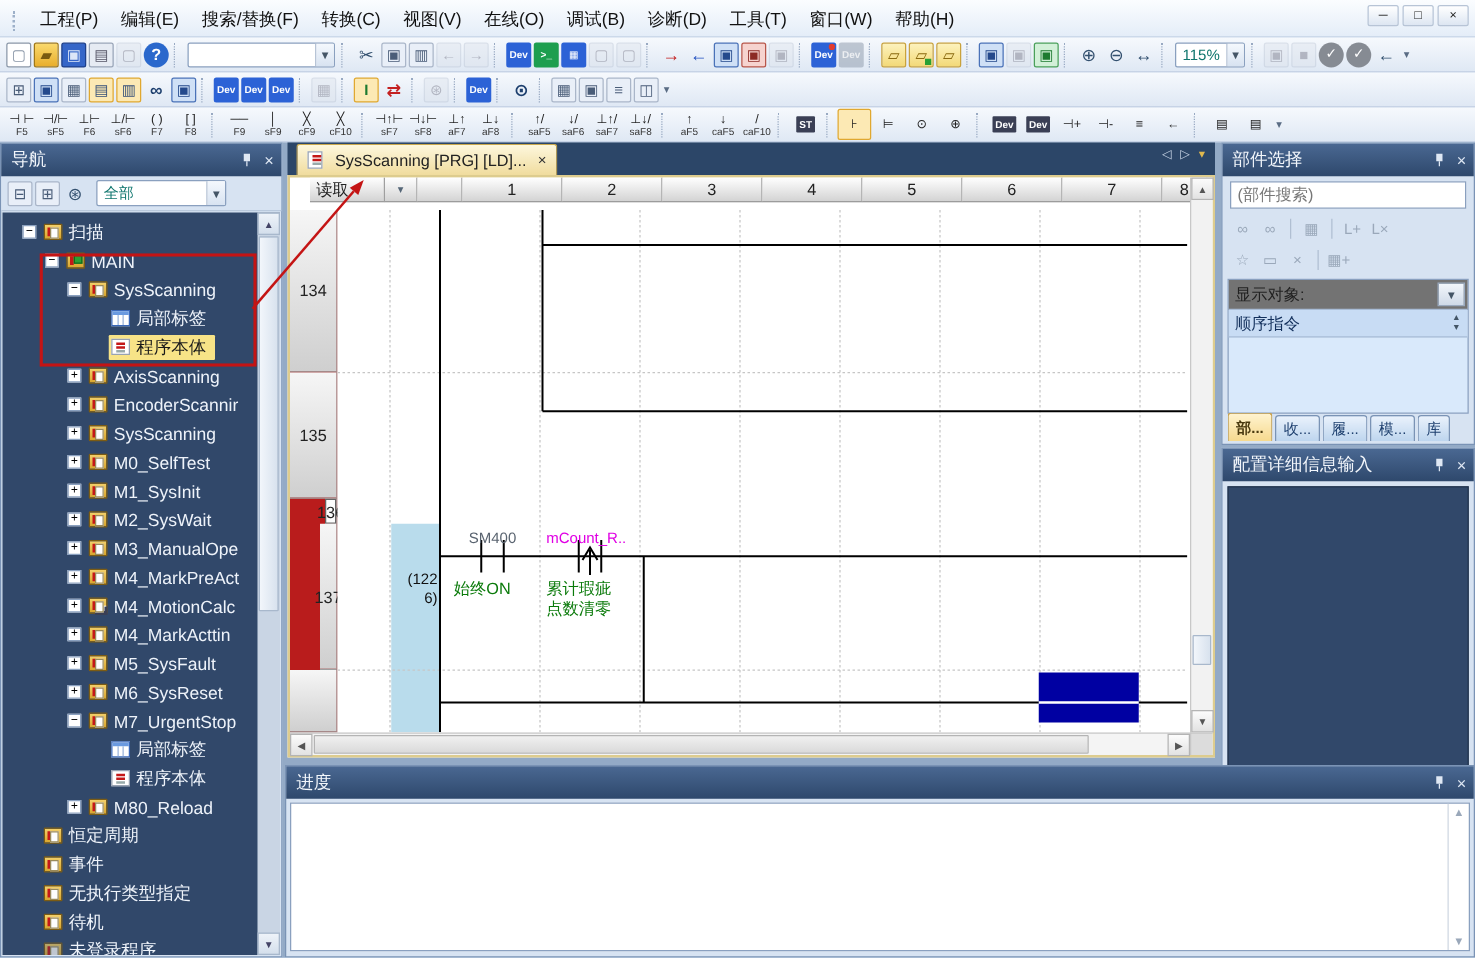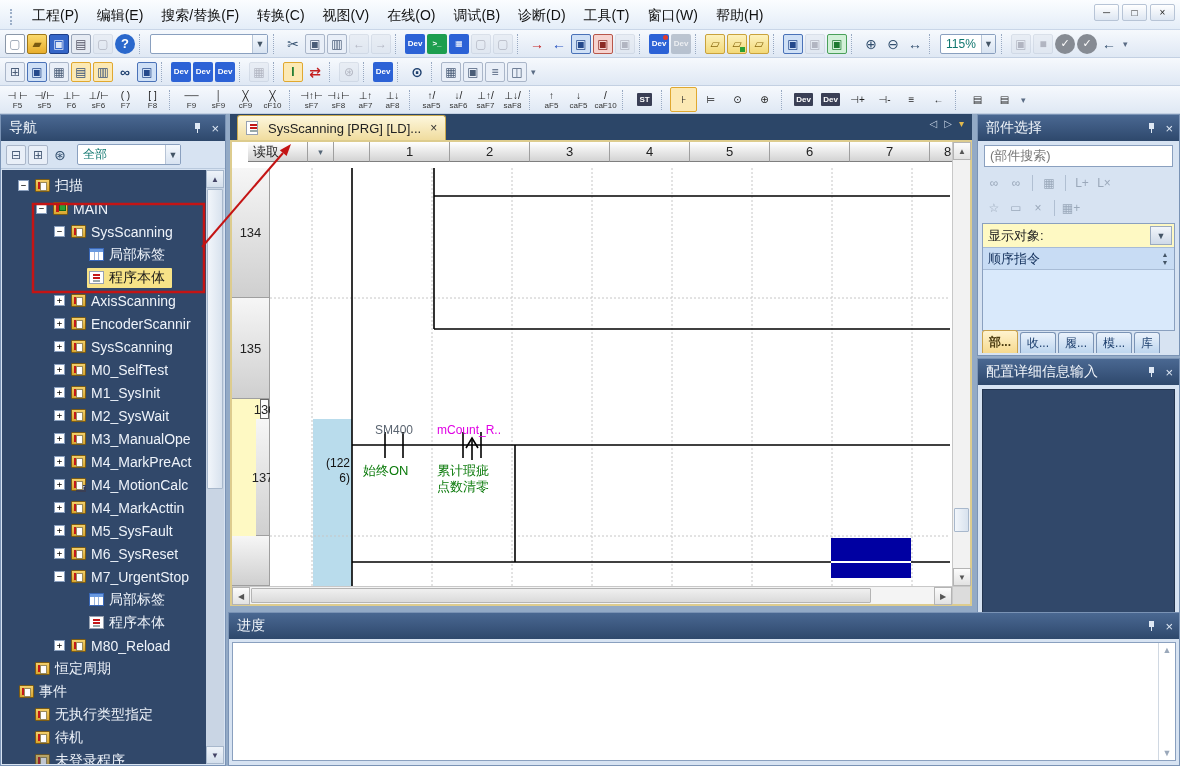--- a/index.html
+++ b/index.html
@@ -102,21 +102,21 @@
 #tabbar{height:26px;background:#2c4668;display:flex;align-items:flex-end;position:relative}
 #tab-active{margin-left:7px;height:25px;display:flex;align-items:center;gap:5px;padding:0 8px;background:linear-gradient(#fdf7dd,#f0dc9e);border:1px solid #caa94e;border-bottom:none;border-radius:3px 3px 0 0;font-size:13px;color:#222;white-space:nowrap}
 #tab-active .ti{width:12px;height:14px}
 #tab-close{font-size:12px;color:#333;margin-left:4px}
 #tabnav{position:absolute;right:8px;top:4px;display:flex;gap:7px;align-items:center;color:#c3d0e2;font-size:10px}
 #tabnav .gold{color:#e0b84e}
 #ladframe{position:absolute;left:0;right:0;top:26px;bottom:0;background:#fff;border:2px solid #ddcc8e}
 #lheader{position:absolute;left:16px;top:0;width:718px;height:20px;display:flex;overflow:hidden}
 .hcell{background:linear-gradient(#ffffff,#d3d3d3);border-right:1px solid #9f9f9f;border-bottom:1px solid #7f7f7f;font-size:13px;display:flex;align-items:center;justify-content:center;color:#222;flex:none}
 .hcell.mode{justify-content:flex-start;padding-left:5px}
-#lgutter{position:absolute;left:0;top:26px;width:38px;bottom:18px;border-right:1px solid #9f9f9f;background:#fef9c3}
+#lgutter{position:absolute;left:0;top:26px;width:38px;bottom:18px;border-right:1px solid #9f9f9f;background:#b91c1c}
 .gcell{background:linear-gradient(#f6f6f6,#cfcfcf);border-bottom:1px solid #9f9f9f;display:flex;align-items:center;justify-content:center;font-size:13px;color:#222}
 .gcell.cur{background:#fdfdfd;border:1px solid #666}
 #lbody{position:absolute;left:38px;top:26px;width:680px;height:418px;overflow:hidden;background:#fff}
 #lbody svg{position:absolute;left:0;top:0}
 .ltext{position:absolute;line-height:1.2;white-space:nowrap}
 #rung-comment{position:absolute;left:4px;top:231px;width:676px;height:20px;background:#a9f5e7;border-top:1px dotted #3f9f8a;border-bottom:1px dotted #3f9f8a;font-size:13px;color:#06302a;display:flex;align-items:center;padding-left:3px}
 #step-band{position:absolute;left:43px;top:251px;width:39px;height:167px;background:#b9dcec}
 #cursor-cell{position:absolute;left:561px;top:370px;width:80px;height:40px;background:#0000a2}
 #cursor-cell .wline{position:absolute;left:0;top:23px;width:100%;height:2px;background:#fff}
 
@@ -126,21 +126,21 @@
 #ed-corner{position:absolute;right:0;bottom:0;width:18px;height:18px;background:#dcdcdc;border-top:1px solid #c8c8c8;border-left:1px solid #c8c8c8}
 .hthumb{position:absolute;top:1px;height:15px;background:linear-gradient(#f0f0f0,#dadada);border:1px solid #b4b4b4;border-radius:1px}
 
 
 #parts{left:977px;top:0;width:203px;height:242px}
 #parts-search{position:absolute;left:6px;right:6px;top:30px;height:22px;background:#fff;border:1px solid #8aa0bf;font-size:13px;color:#777;display:flex;align-items:center;padding:0 5px}
 .ptoolrow{position:absolute;left:6px;height:22px;display:flex;align-items:center;gap:2px}
 .gicn{width:20px;height:20px;display:flex;align-items:center;justify-content:center;font-size:12px;color:#9aa8ba;border-radius:2px;flex:none}
 .psep{width:1px;height:16px;background:#b0bfd2;margin:0 4px}
 #parts-box{position:absolute;left:4px;right:4px;top:108px;height:108px;border:1px solid #8aa0bf;background:#d9e9fb}
-#disp-row{height:24px;background:#fef9c3;border-bottom:1px solid #a8bcd6;display:flex;align-items:center;padding-left:5px;font-size:13px;color:#222;position:relative}
+#disp-row{height:24px;background:#737373;border-bottom:1px solid #a8bcd6;display:flex;align-items:center;padding-left:5px;font-size:13px;color:#222;position:relative}
 #disp-btn{position:absolute;right:2px;top:2px;width:22px;height:19px;background:linear-gradient(#f2f6fb,#cfdae8);border:1px solid #9aaabf;display:flex;align-items:center;justify-content:center;font-size:9px;color:#456}
 #instr-row{height:22px;background:#c8dcf4;border-bottom:1px solid #a8bcd6;display:flex;align-items:center;padding-left:5px;font-size:13px;color:#13305c;position:relative}
 #instr-spin{position:absolute;right:2px;top:2px;width:14px;height:17px;display:flex;flex-direction:column;align-items:center;justify-content:center;font-size:7px;color:#456;line-height:1.1}
 #parts-tabs{position:absolute;left:4px;right:4px;bottom:2px;height:23px;display:flex;gap:2px;align-items:flex-end}
 .ptab{height:21px;display:flex;align-items:center;justify-content:center;font-size:12px;color:#1d3f6e;background:linear-gradient(#eaf2fc,#bdd5ee);border:1px solid #7a93b5;border-bottom:none;border-radius:3px 3px 0 0;padding:0 6px}
 .ptab.on{background:linear-gradient(#fff3cf,#f6d98e);border-color:#c9a24e;color:#4a3a10;height:23px;font-weight:bold}
 
 #config{left:977px;top:244px;width:203px;height:364px}
 #config-dark{position:absolute;left:4px;right:4px;top:30px;height:268px;background:#31486a;border:1px solid #23344e}
 #config-light{position:absolute;left:4px;right:4px;bottom:6px;height:56px;background:#ddebfc;border:1px solid #8aa0bf}
@@ -570,21 +570,21 @@
             <span>M80_Reload</span>
           </span>
         </div>
         <div class="trow" style="padding-left: 16px;">
           <span style="width: 15px;"></span>
           <span class="hl">
             <span class="ti ti-cat"></span>
             <span>恒定周期</span>
           </span>
         </div>
-        <div class="trow" style="">
+        <div class="trow" style="padding-left: 16px;">
           <span style="width: 15px;"></span>
           <span class="hl">
             <span class="ti ti-cat"></span>
             <span>事件</span>
           </span>
         </div>
         <div class="trow" style="padding-left: 16px;">
           <span style="width: 15px;"></span>
           <span class="hl">
             <span class="ti ti-cat"></span>

